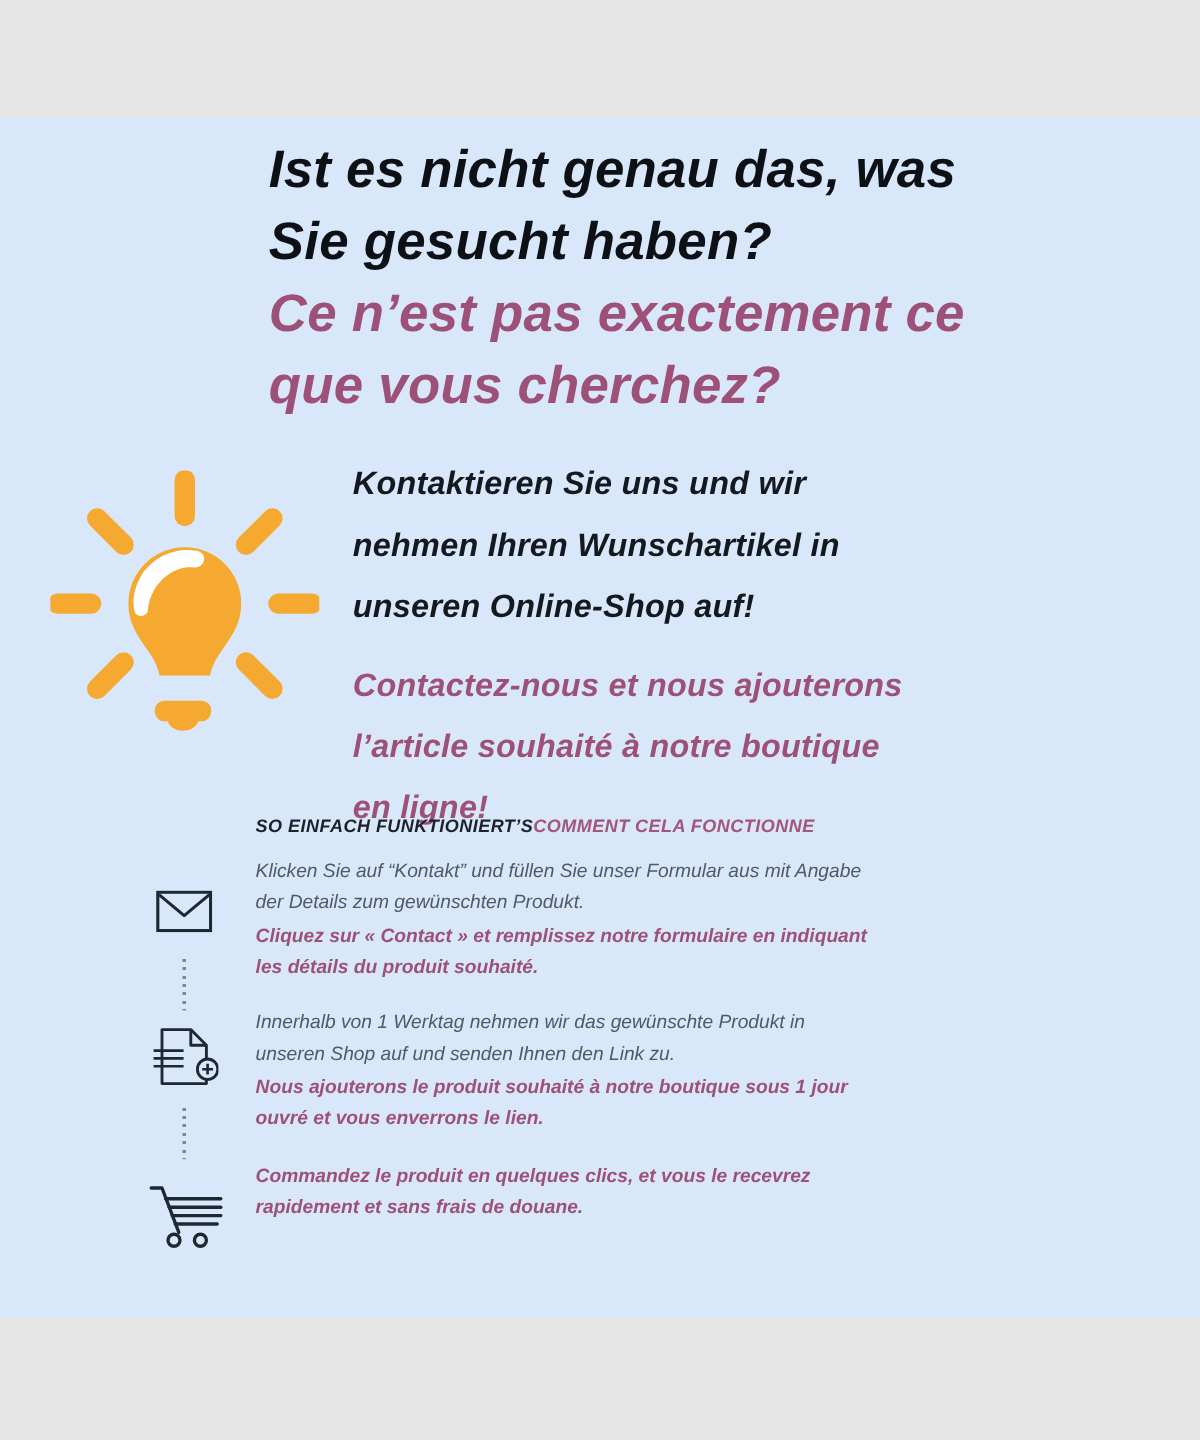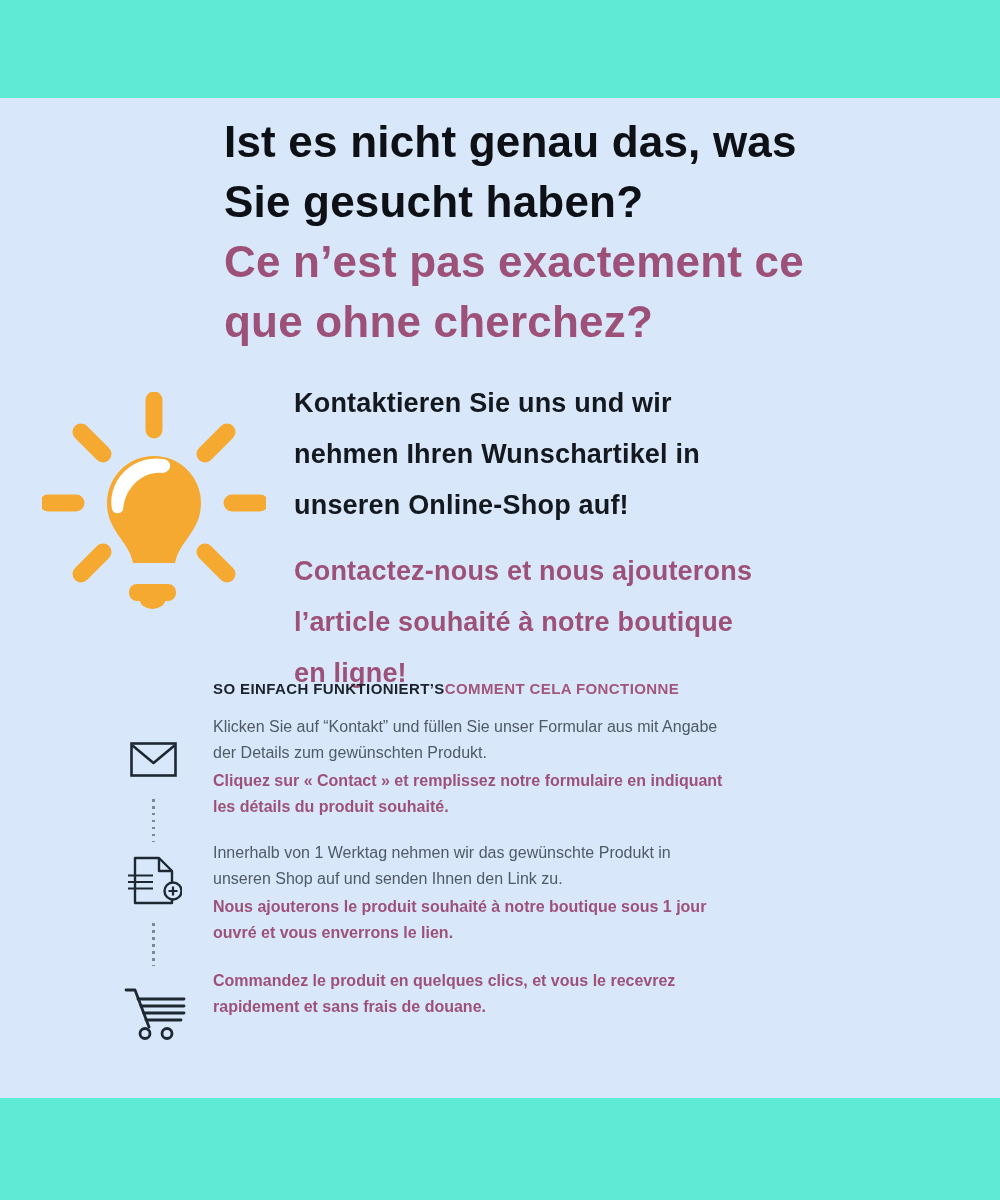--- a/index.html
+++ b/index.html
@@ -1,17 +1,17 @@
 <!DOCTYPE html>
 <html><head>
 <meta charset="utf-8">
 <style>
   * { margin:0; padding:0; box-sizing:border-box; }
   body { background:#ffffff; font-family:"Liberation Sans", sans-serif; }
-  .canvas { position:relative; width:1000px; height:1200px; margin:0 auto; background:#5eead4; overflow:hidden; }
+  .canvas { position:relative; width:1000px; height:1200px; margin:0 auto; background:#e5e5e5; overflow:hidden;font-style:italic; }
   .panel { position:absolute; left:0; top:98px; width:1000px; height:1000px; background:#d8e8fa; }
 
   .headline { position:absolute; left:224px; top:112px; width:740px; }
   .headline p { font-size:44px; font-weight:bold; line-height:60px; white-space:pre-line; letter-spacing:0.2px; }
   .headline .de { color:#0d1116; }
   .headline .fr { color:#9d5179; }
 
   .bulb-wrap { position:absolute; left:42px; top:392px; width:224px; height:224px; }
 
   .intro { position:absolute; left:294px; top:378px; width:660px; }
@@ -43,21 +43,21 @@
 </head>
 <body>
 
 <div class="canvas">
   <div class="panel"></div>
 
   <div class="headline">
     <p class="de">Ist es nicht genau das, was
 Sie gesucht haben?</p>
     <p class="fr">Ce n’est pas exactement ce
-que ohne cherchez?</p>
+que vous cherchez?</p>
   </div>
 
   <div class="bulb-wrap">
     <svg width="224" height="224" viewBox="0 0 224 224">
       <g stroke="#f5a930" stroke-width="17" stroke-linecap="round">
         <line x1="112" y1="8" x2="112" y2="38"></line>
         <line x1="39" y1="40" x2="61" y2="62"></line>
         <line x1="185" y1="40" x2="163" y2="62"></line>
         <line x1="6" y1="111" x2="34" y2="111"></line>
         <line x1="190" y1="111" x2="218" y2="111"></line>

